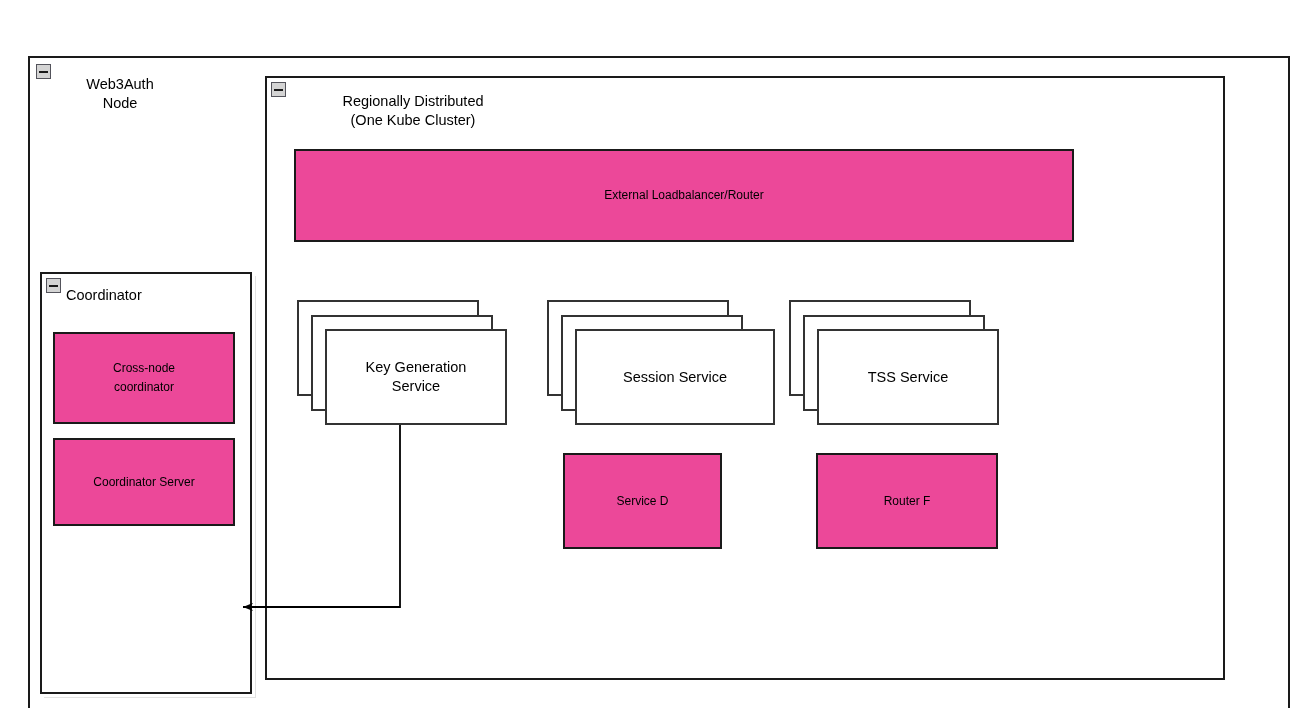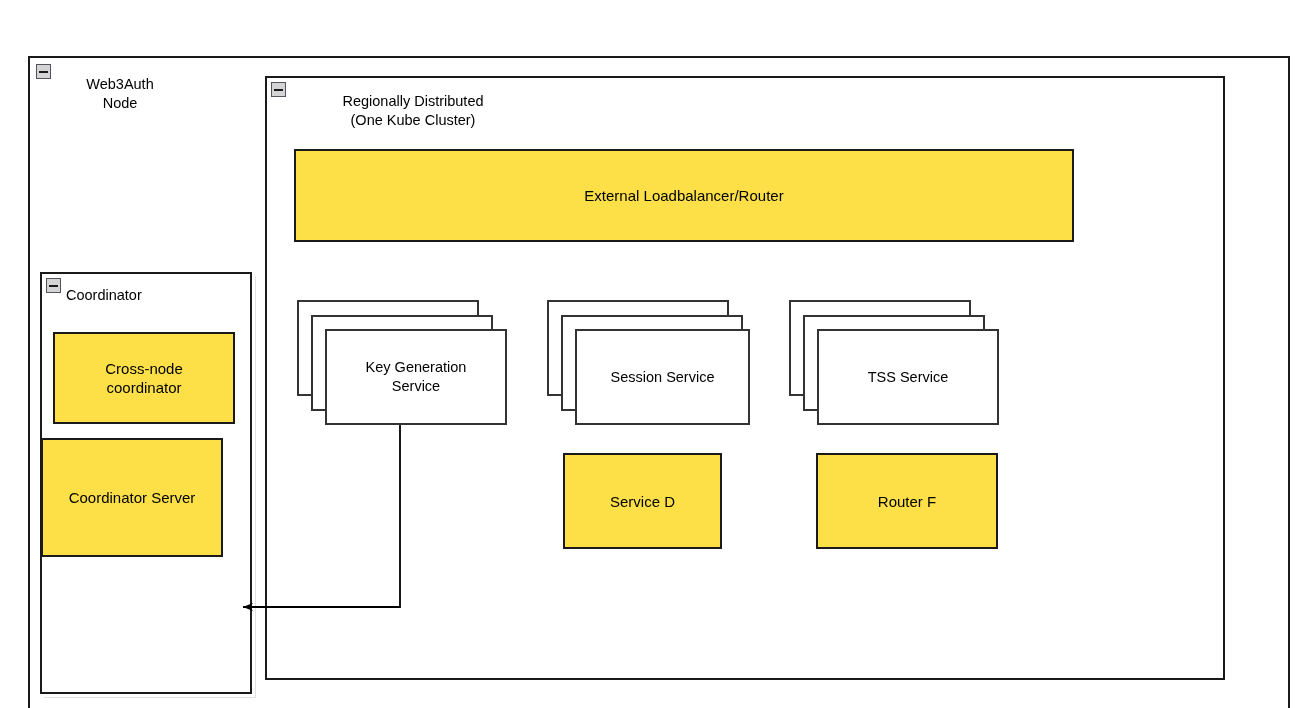--- a/index.html
+++ b/index.html
@@ -59,27 +59,27 @@
     position: absolute;
     font-size: 14.5px;
     line-height: 19px;
     color: #000000;
     text-align: center;
     white-space: pre-line;
   }
 
   
   .node {
-    background: #fde047;
+    background: #ec4899;
     border: 2px solid #1a1a1a;
     display: flex;
     align-items: center;
     justify-content: center;
     text-align: center;
-    font-size: 15px;
+    font-size: 12px;
     line-height: 19px;
     color: #000000;
     white-space: pre-line;
     box-sizing: border-box;
   }
 
   
   .stack { position: absolute; }
   .stack .layer {
     position: absolute;
@@ -134,42 +134,42 @@
   <div class="stack" style="left:297px; top:256px; width:212px; height:126px;">
     <div class="layer" style="left:0px; top:0px; width:182px; height:96px;"></div>
     <div class="layer" style="left:14px; top:15px; width:182px; height:96px;"></div>
     <div class="front" style="left:28px; top:29px; width:182px; height:96px;">Key Generation
 Service</div>
   </div>
 
   <div class="stack" style="left:547px; top:256px; width:212px; height:126px;">
     <div class="layer" style="left:0px; top:0px; width:182px; height:96px;"></div>
     <div class="layer" style="left:14px; top:15px; width:182px; height:96px;"></div>
-    <div class="front" style="left:28px; top:29px; width:175px; height:96px;">Session Service</div>
+    <div class="front" style="left:28px; top:29px; width:200px; height:96px;">Session Service</div>
   </div>
 
   <div class="stack" style="left:789px; top:256px; width:212px; height:126px;">
     <div class="layer" style="left:0px; top:0px; width:182px; height:96px;"></div>
     <div class="layer" style="left:14px; top:15px; width:182px; height:96px;"></div>
     <div class="front" style="left:28px; top:29px; width:182px; height:96px;">TSS Service</div>
   </div>
 
   <div class="abs node" style="left:563px; top:409px; width:159px; height:96px;">Service D</div>
 
   <div class="abs node" style="left:816px; top:409px; width:182px; height:96px;">Router F</div>
 
   <div class="abs group shadowed" style="left:40px; top:228px; width:212px; height:422px;">
   </div>
   <span class="collapse-icon" style="left:46px; top:234px;"></span>
   <div class="group-title" style="left:66px; top:242px; width:140px; text-align:left;">Coordinator</div>
 
   <div class="abs node" style="left:53px; top:288px; width:182px; height:92px;">Cross-node
 coordinator</div>
 
-  <div class="abs node" style="left:41px; top:394px; width:182px; height:119px;">Coordinator Server</div>
+  <div class="abs node" style="left:53px; top:394px; width:182px; height:88px;">Coordinator Server</div>
 
 
   <svg id="connectors" viewBox="0 0 1302 708" width="1302" height="708">
     <defs>
       <marker id="arrowhead" markerWidth="11" markerHeight="9" refX="10" refY="4.5" orient="auto" markerUnits="userSpaceOnUse">
         <path d="M10,4.5 L0,0.4 L2.6,4.5 L0,8.6 Z" fill="#000000"></path>
       </marker>
     </defs>
     <path d="M 400,381 L 400,563 L 243,563" fill="none" stroke="#000000" stroke-width="1.8" marker-end="url(#arrowhead)"></path>
   </svg>

